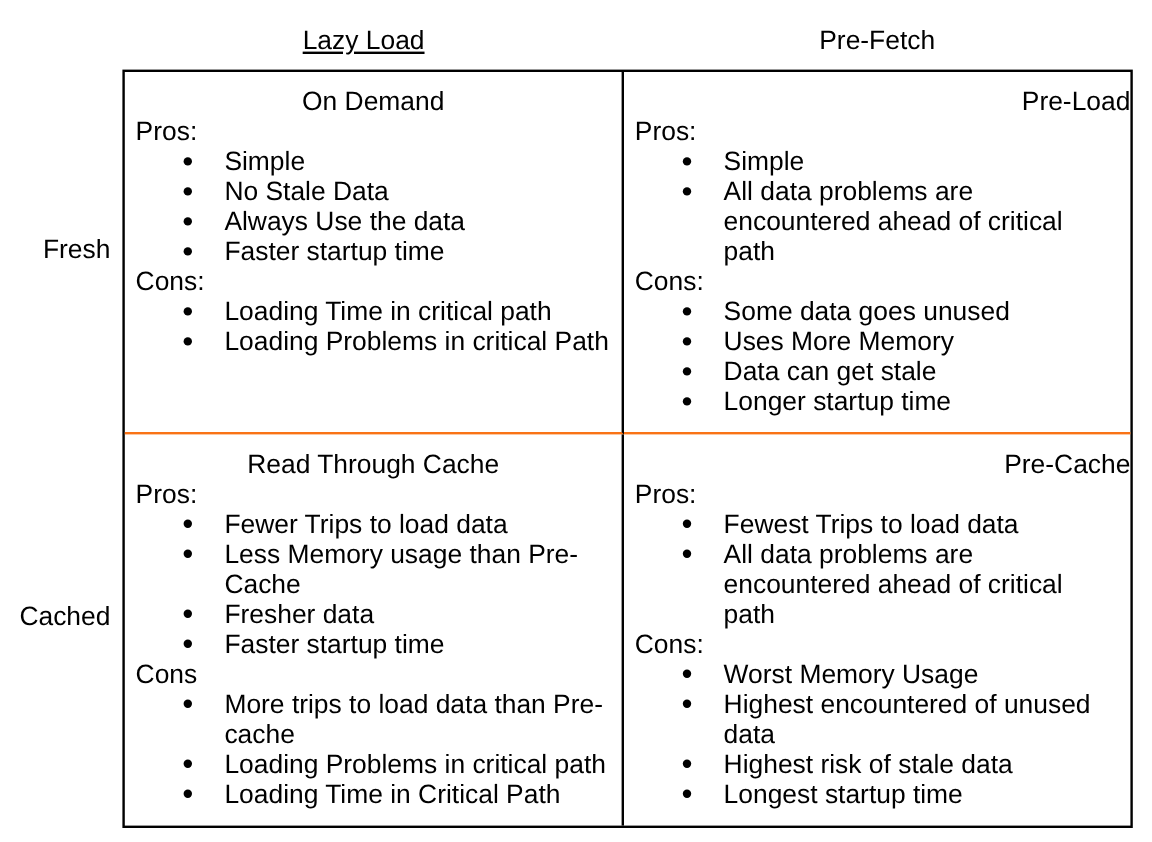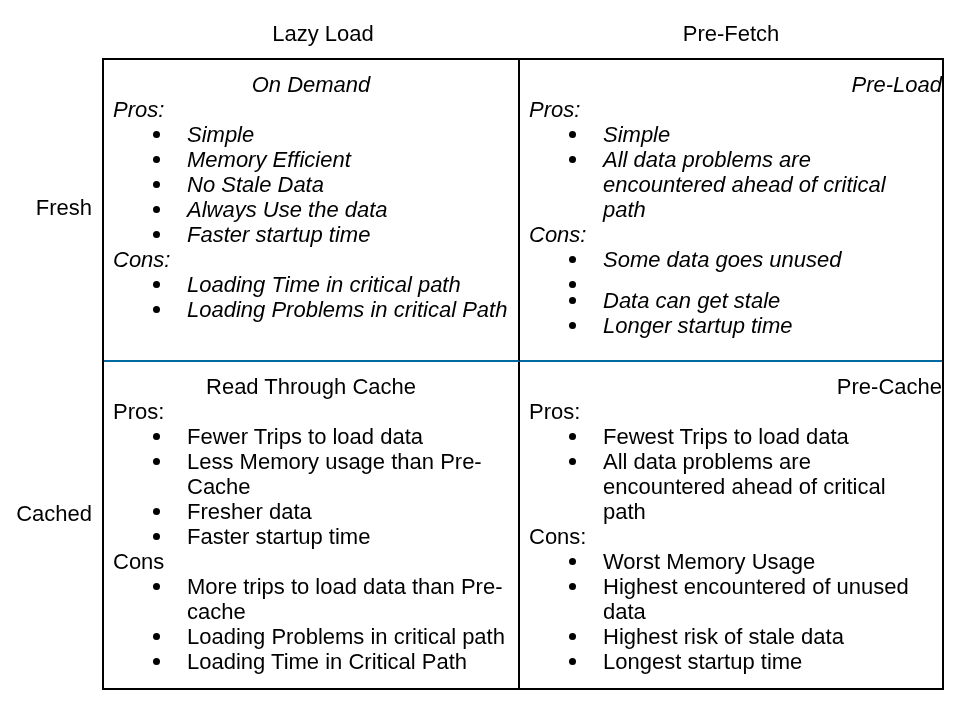--- a/index.html
+++ b/index.html
@@ -14,21 +14,21 @@
     line-height: 25px;
     color: #000000;
     overflow: hidden;
   }
   .col-header {
     position: absolute;
     top: 21px;
     text-align: center;
     white-space: nowrap;
   }
-  .col-header.c0 { left: 116px; width: 414px; }
+  .col-header.c0 { left: 96px; width: 414px; text-decoration: underline; }
   .col-header.c1 { left: 520px; width: 422px; }
   .row-label {
     position: absolute;
     right: 868px;
     text-align: right;
     white-space: nowrap;
   }
   .row-label.r0 { top: 195px; }
   .row-label.r1 { top: 501px; }
   .matrix {
@@ -37,21 +37,21 @@
     top: 58px;
     width: 842px;
     height: 632px;
     border: 2px solid #000000;
     display: grid;
     grid-template-columns: 416px 422px;
     grid-template-rows: 302px 326px;
   }
   .cell { padding: 12px 8px 0 9px; overflow: hidden; }
   .cell.colL { border-right: 2px solid #000000; }
-  .cell.rowT { border-bottom: 2px solid #0369a1; font-style: italic; }
+  .cell.rowT { border-bottom: 2px solid #f97316; }
   .cell.colR { padding-right: 12px; }
   .cell-title { text-align: center; margin: 0 -8px 0 -9px; }
   .colR .cell-title { margin-right: -12px; text-align: right; }
   ul.blist { list-style: none; }
   ul.blist li { display: flex; padding-left: 40px; }
   .dot {
     flex: none;
     width: 7px;
     height: 7px;
     border-radius: 50%;
@@ -76,24 +76,20 @@
     <div class="cell colL rowT">
       <div class="cell-title">On Demand</div>
       <div class="section-label">Pros:</div>
       <ul class="blist">
         <li>
             <span class="dot"></span>
             <span class="li-text">Simple</span>
           </li>
         <li>
             <span class="dot"></span>
-            <span class="li-text">Memory Efficient</span>
-          </li>
-        <li>
-            <span class="dot"></span>
             <span class="li-text">No Stale Data</span>
           </li>
         <li>
             <span class="dot"></span>
             <span class="li-text">Always Use the data</span>
           </li>
         <li>
             <span class="dot"></span>
             <span class="li-text">Faster startup time</span>
           </li>
@@ -125,20 +121,21 @@
           </li>
       </ul>
       <div class="section-label">Cons:</div>
       <ul class="blist">
         <li>
             <span class="dot"></span>
             <span class="li-text">Some data goes unused</span>
           </li>
         <li>
             <span class="dot"></span>
+            <span class="li-text">Uses More Memory</span>
           </li>
         <li>
             <span class="dot"></span>
             <span class="li-text">Data can get stale</span>
           </li>
         <li>
             <span class="dot"></span>
             <span class="li-text">Longer startup time</span>
           </li>
       </ul>

